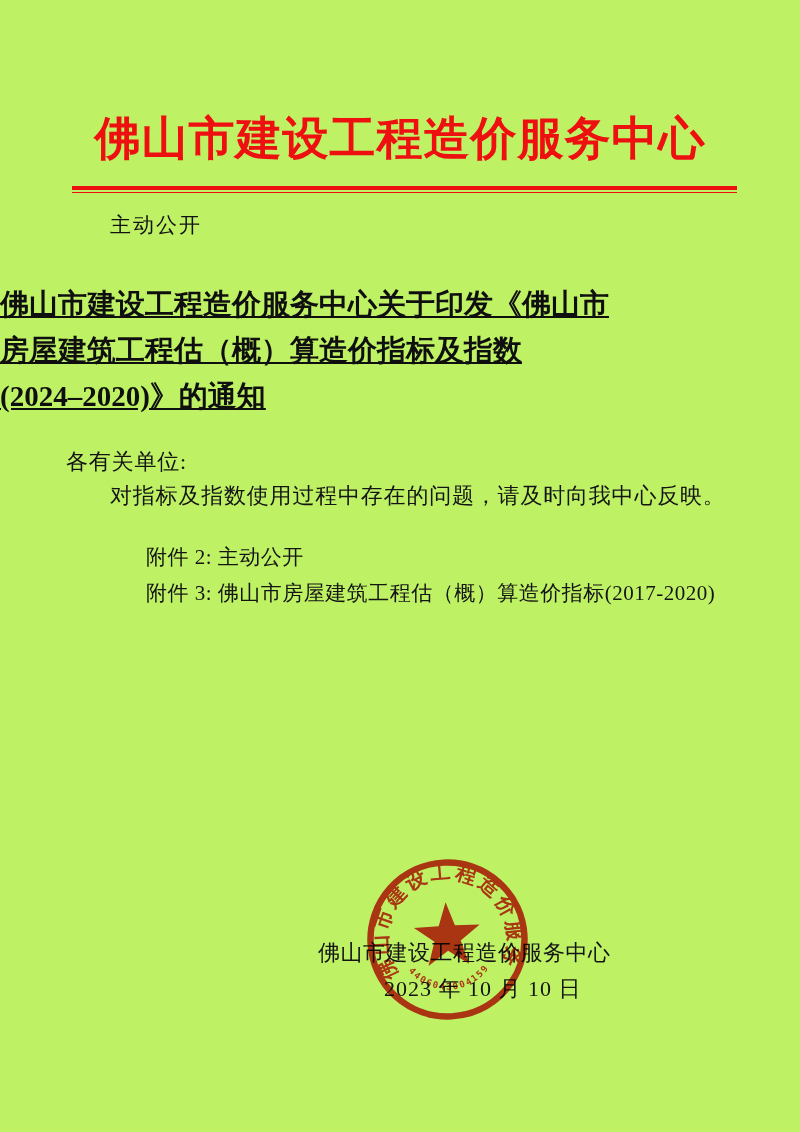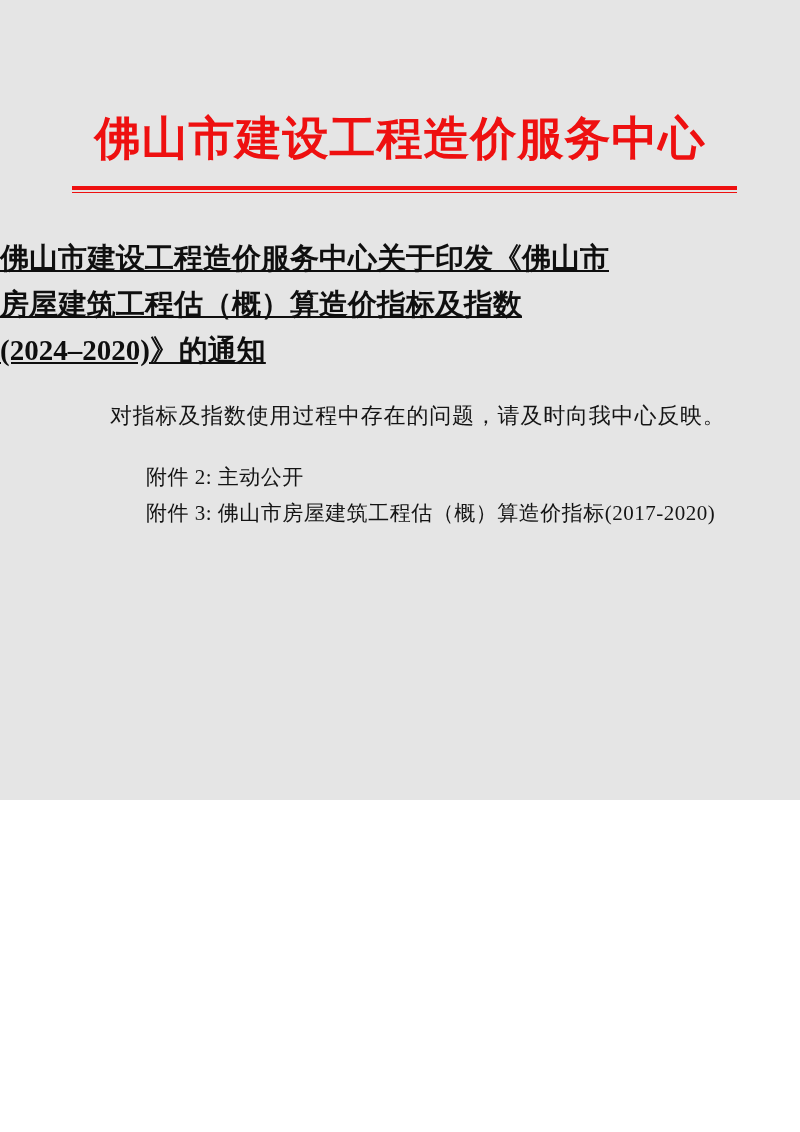--- a/index.html
+++ b/index.html
@@ -1,20 +1,20 @@
 <!DOCTYPE html>
 <html><head>
 <meta charset="utf-8">
 <style>
   html, body { margin: 0; padding: 0; background: #ffffff; }
   .page {
     position: relative;
     width: 800px;
-    height: 800px;
-    background: #e5e5e5;
+    height: 1132px;
+    background: #bef264;
     overflow: hidden;
     font-family: "Liberation Serif", "DejaVu Serif", serif;
     color: #141414;
   }
 
   
   .org-name {
     padding-top: 106px;
     text-align: center;
     font-size: 46px;
@@ -86,28 +86,30 @@
 
 <div class="page">
 
   <div class="org-name">佛山市建设工程造价服务中心</div>
 
   <div class="header-rule">
     <div class="rule-thick"></div>
     <div class="rule-thin"></div>
   </div>
 
+  <div class="publicity">主动公开</div>
 
   <div class="doc-title">
     <div>佛山市建设工程造价服务中心关于印发《佛山市</div>
     <div>房屋建筑工程估（概）算造价指标及指数</div>
     <div>(2024–2020)》的通知</div>
   </div>
 
   <div class="body-text">
+    <p class="salutation">各有关单位:</p>
     <p>对指标及指数使用过程中存在的问题，请及时向我中心反映。</p>
   </div>
 
   <div class="attachments">
     <div>附件 2: 主动公开</div>
     <div>附件 3: 佛山市房屋建筑工程估（概）算造价指标(2017-2020)</div>
   </div>
 
   <div class="sig-org">佛山市建设工程造价服务中心</div>
   <div class="sig-date">2023 年 10 月 10 日</div>

